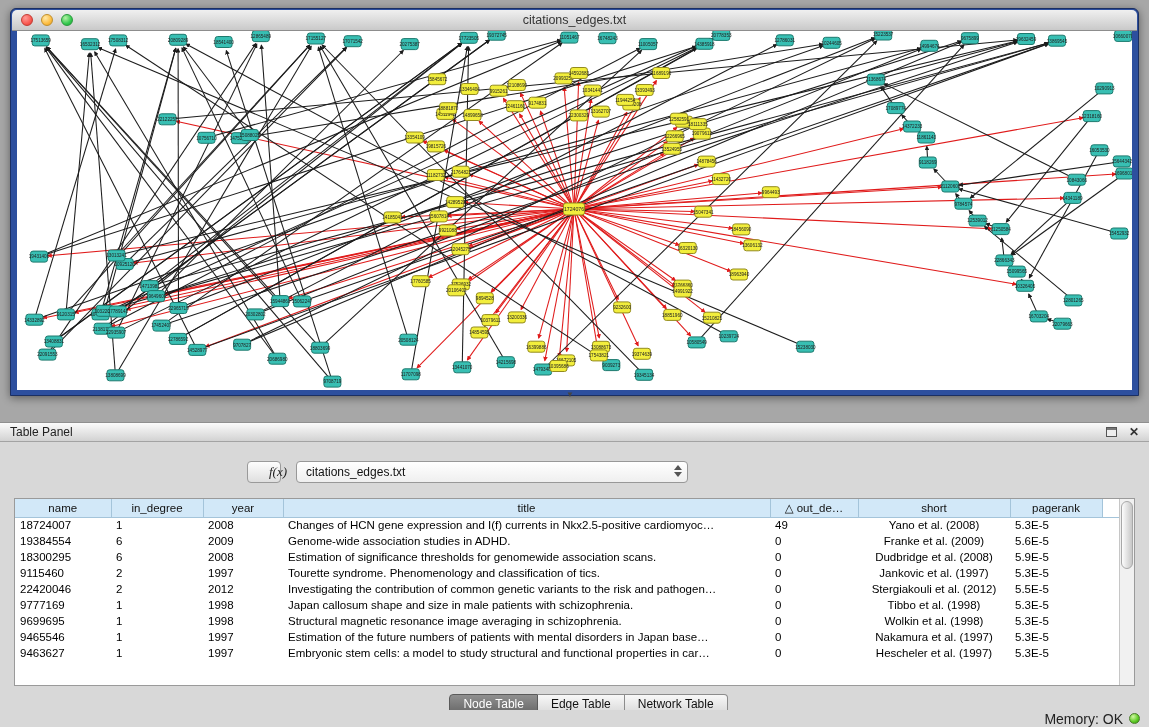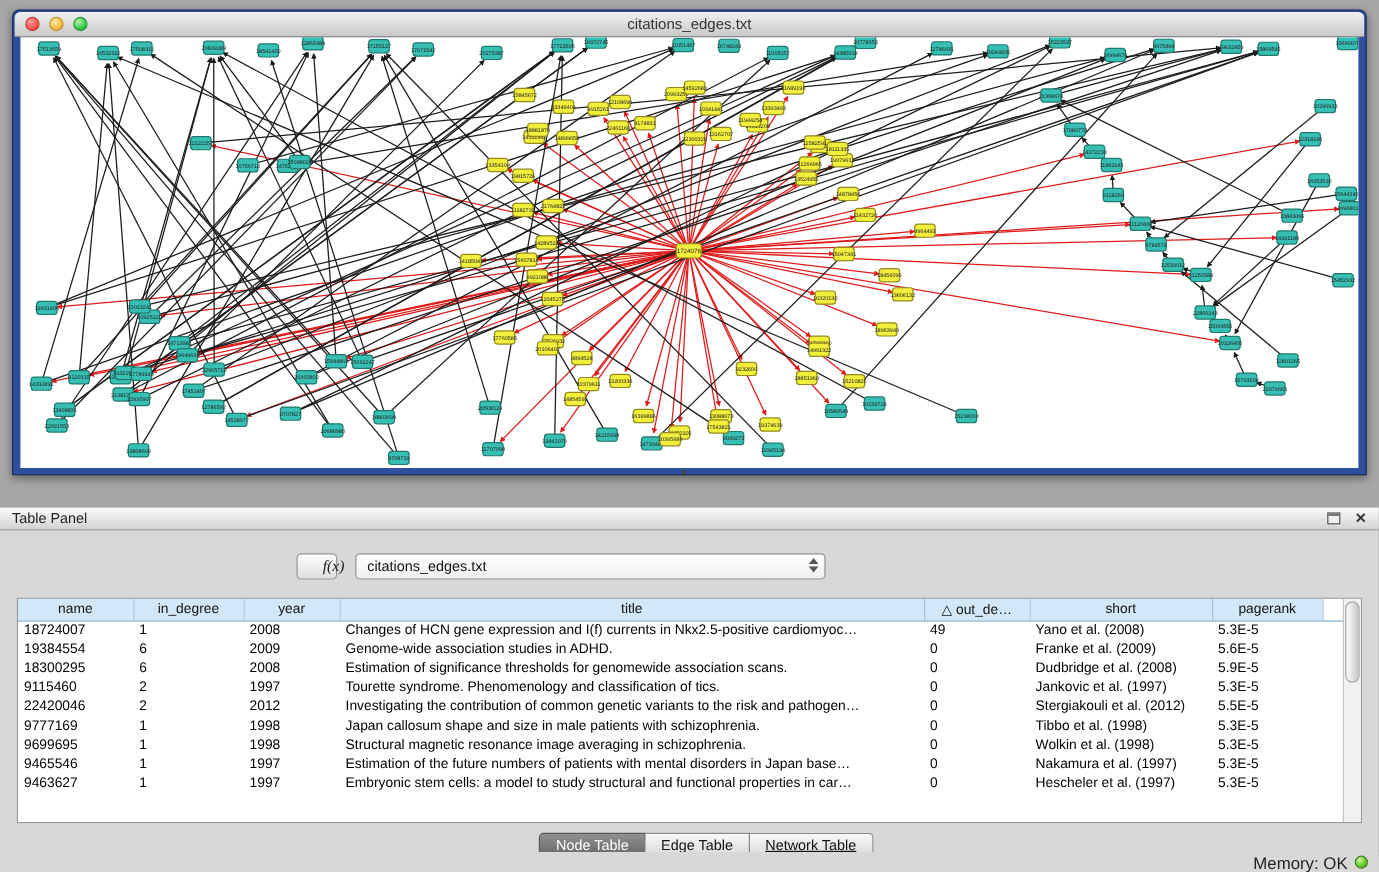--- a/index.html
+++ b/index.html
@@ -54,30 +54,30 @@
   .combo-arrows i.up { border-bottom:5px solid #555; }
   .combo-arrows i.down { border-top:5px solid #555; }
 
   .table-box { position:relative; width:1121px; height:188px; background:#fff; border:1px solid #9a9a9a; overflow:hidden; }
   table.data { border-collapse:collapse; table-layout:fixed; width:1105px; font-size:11.5px;padding-left:20px; }
   table.data th { background:#d2e8f8; border:1px solid #a4c4da; border-top:none;
     font-weight:normal; height:18px; text-align:center; color:#111; overflow:hidden; white-space:nowrap; }
   table.data th:first-child { border-left:none; }
   table.data th.filler { background:#fff; border:none; border-bottom:1px solid #a4c4da; }
   table.data td { height:16px; padding:0 5px; white-space:nowrap; overflow:hidden; color:#000; }
-  table.data td.c5 { }
+  table.data td.c5 { text-align:center; }
   .vscroll { position:absolute; right:0; top:0; bottom:0; width:15px; background:#f1f1f1; border-left:1px solid #c6c6c6; }
   .vthumb { position:absolute; left:1px; right:1px; top:2px; height:68px; border-radius:7px;
     background:linear-gradient(90deg,#fdfdfd,#c7c7c7); border:1px solid #a8a8a8; }
 
   .tabs { display:flex; justify-content:center; margin-top:8px; }
   .tab-seg { height:20px; padding:0 13px; display:flex; align-items:center; font-size:12px;
     color:#111; background:linear-gradient(#f8f8f8,#dadada); border:1px solid #8c8c8c; border-left:none; }
   .tab-seg.first { border-left:1px solid #8c8c8c; border-radius:4px 0 0 4px;margin-left:28px; }
-  .tab-seg.last  { border-radius:0 4px 4px 0;text-decoration:underline; }
+  .tab-seg.last  { border-radius:0 4px 4px 0; }
   .tab-seg.selected { background:linear-gradient(#909090,#686868); color:#fff; border-color:#5a5a5a; }
 
   .statusbar { position:absolute; left:0; bottom:0; width:1149px; height:17px; background:#d8d8d8;
     display:flex; align-items:center; justify-content:flex-end; gap:6px; padding-right:9px; }
   .statusbar .mem { font-size:14px; color:#222; }
   .led { width:11px; height:11px; border-radius:50%; border:1px solid #4a7d2a;
     background:radial-gradient(circle at 35% 30%, #d2f7a4, #5bc922 60%, #2e8f12); }
 </style>
 </head>
 <body>

